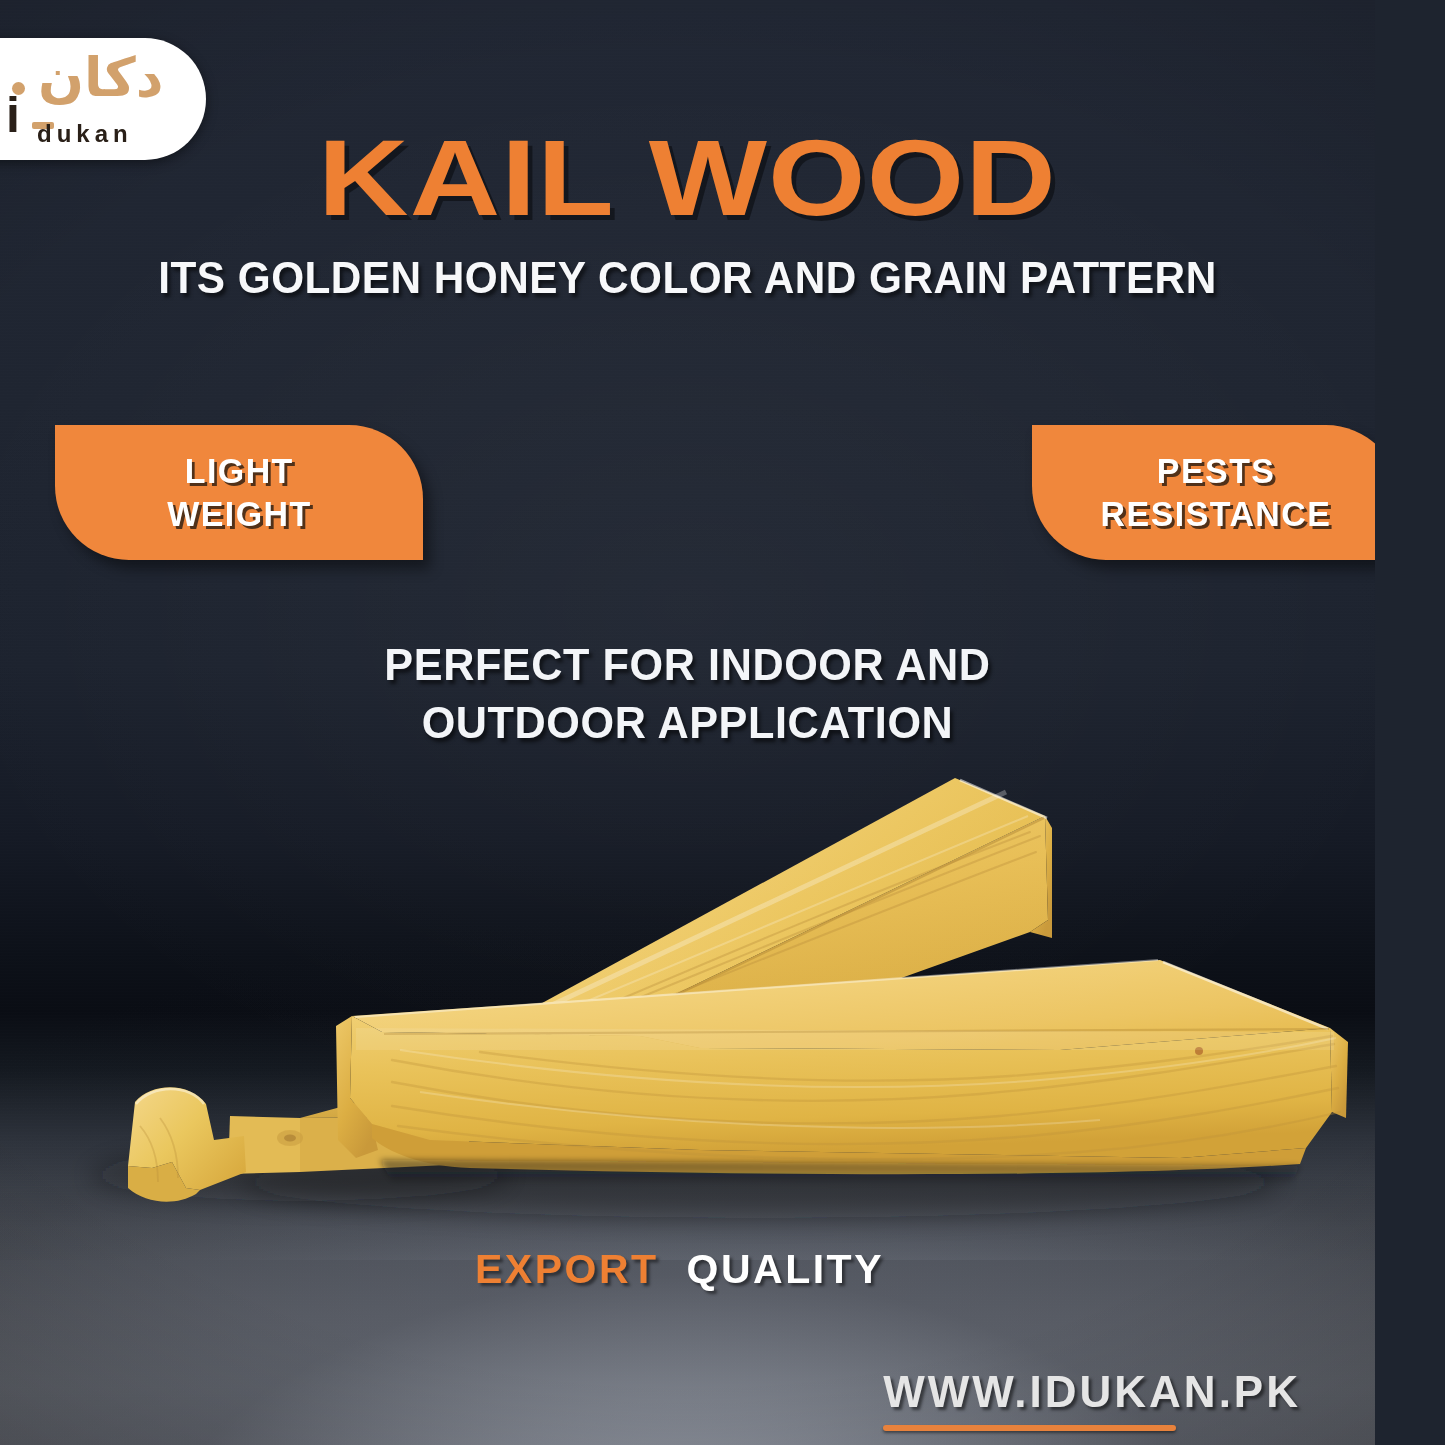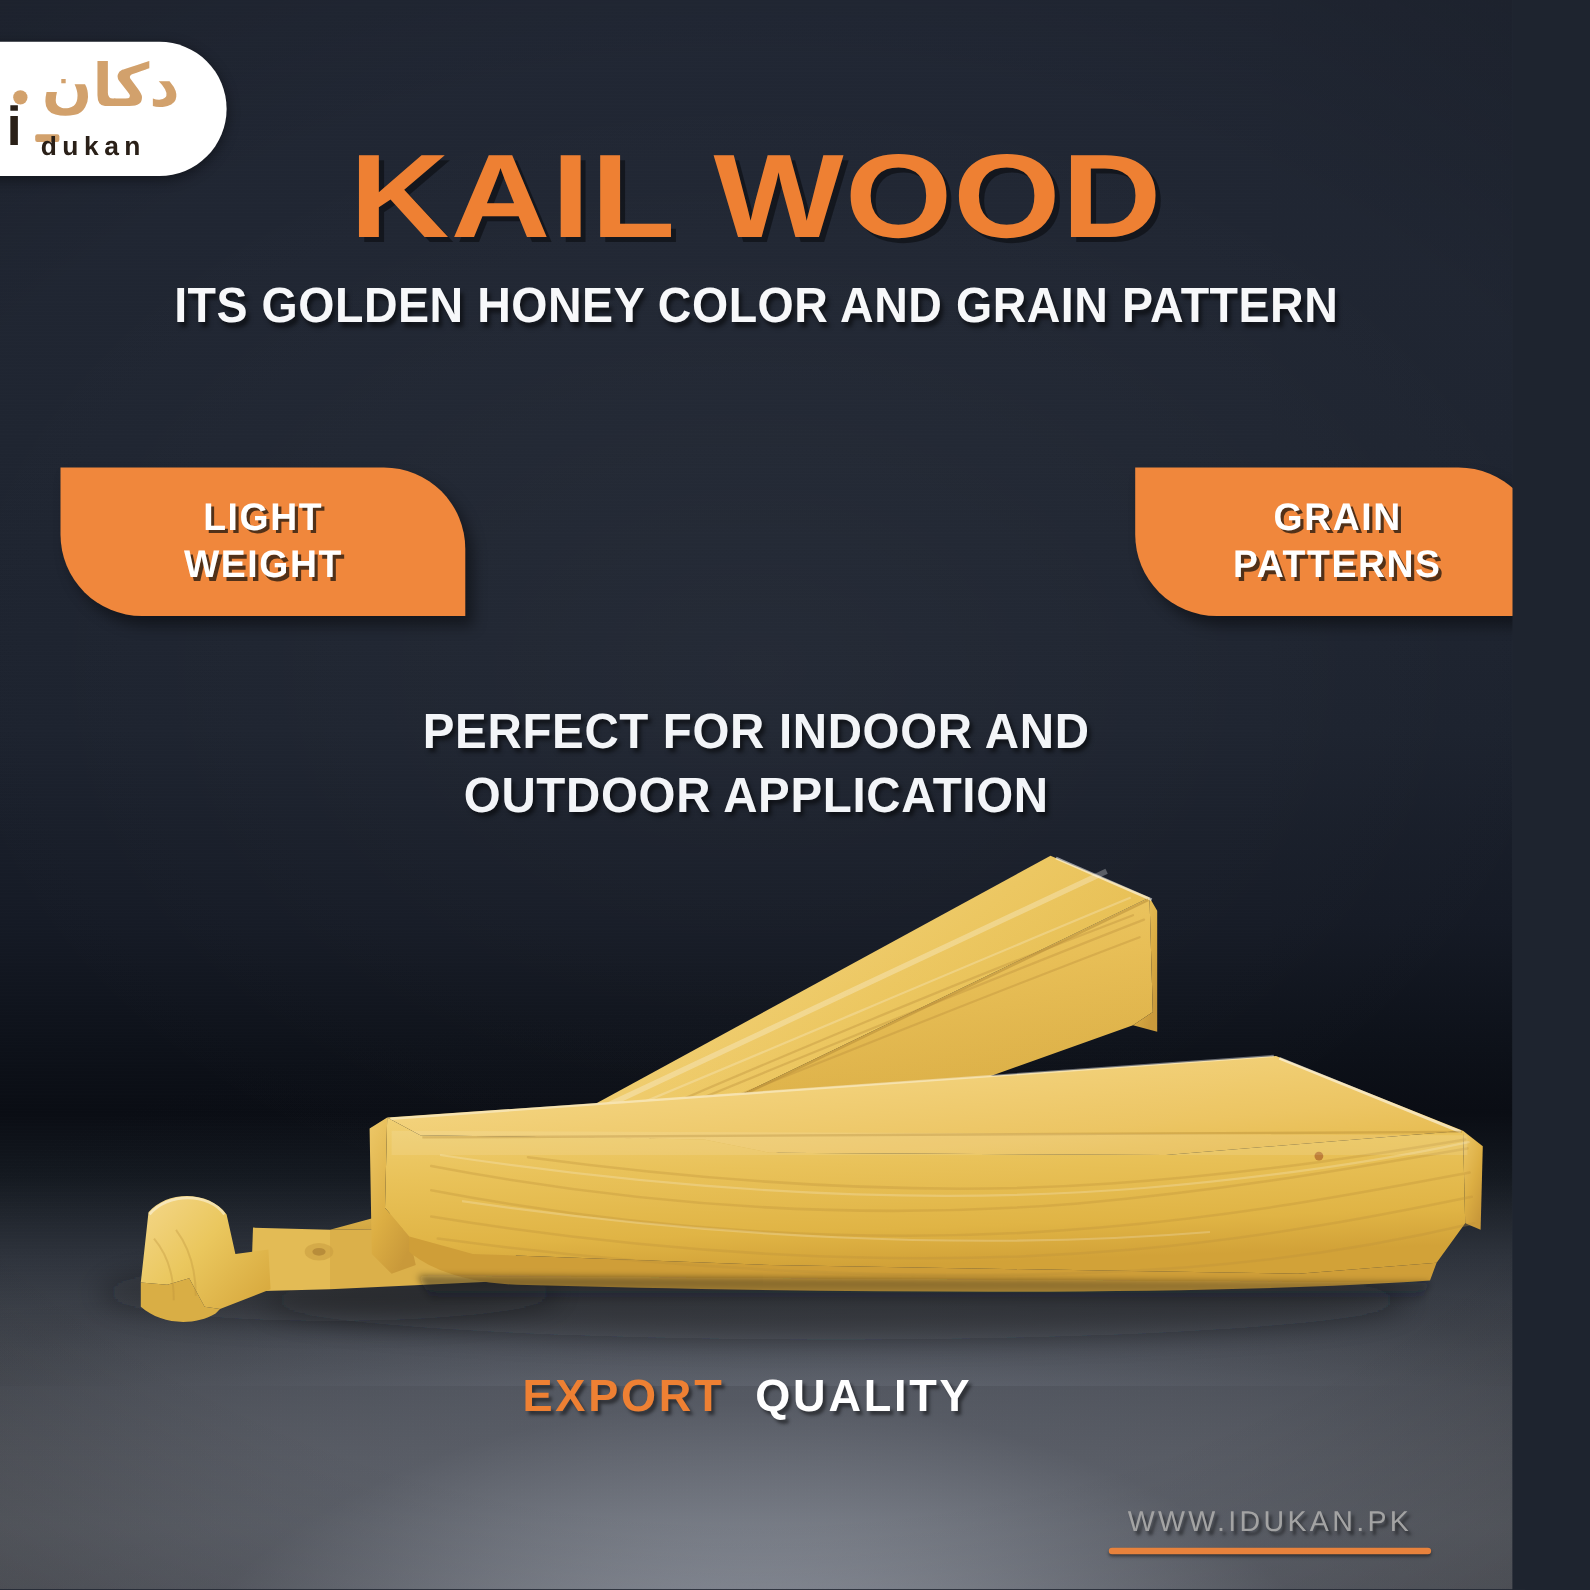--- a/index.html
+++ b/index.html
@@ -165,21 +165,21 @@
     white-space:nowrap;
   }
   .export-line .ex { color:#ee8033; }
   .export-line .qu { color:#ffffff; margin-left:28px; }
 
   .site {
     position:absolute; right:74px; top:1370px;
     text-align:center;
   }
   .site-text {
-    font-size:26px; font-weight:400; color:#a3a3a3;
+    font-size:44px; font-weight:700; color:#e5e5e5;
     letter-spacing:3px; line-height:1;
     text-shadow:3px 3px 3px rgba(0,0,0,.5);
   }
   .site-rule {
     margin-top:11px;
     height:6px; width:293px;
     background:#e8823c;
     border-radius:3px;
     box-shadow:0 2px 3px rgba(0,0,0,.45);
   }
@@ -337,25 +337,25 @@
   <div class="title">KAIL WOOD</div>
   <div class="subtitle">ITS GOLDEN HONEY COLOR AND GRAIN PATTERN</div>
 
   <div class="badges">
 
     <div class="badge">
       <div class="badge-line">LIGHT</div>
       <div class="badge-line">WEIGHT</div>
     </div>
 
+
     <div class="badge">
-      <div class="badge-line">GRAIN</div>
-      <div class="badge-line">PATTERNS</div>
+      <div class="badge-line">PESTS</div>
+      <div class="badge-line">RESISTANCE</div>
     </div>
-
 
   </div>
 
   <div class="tagline">
     <div>PERFECT FOR INDOOR AND</div>
     <div>OUTDOOR APPLICATION</div>
   </div>
 
   <div class="export-line">
     <span class="ex">EXPORT</span><span class="qu">QUALITY</span>

